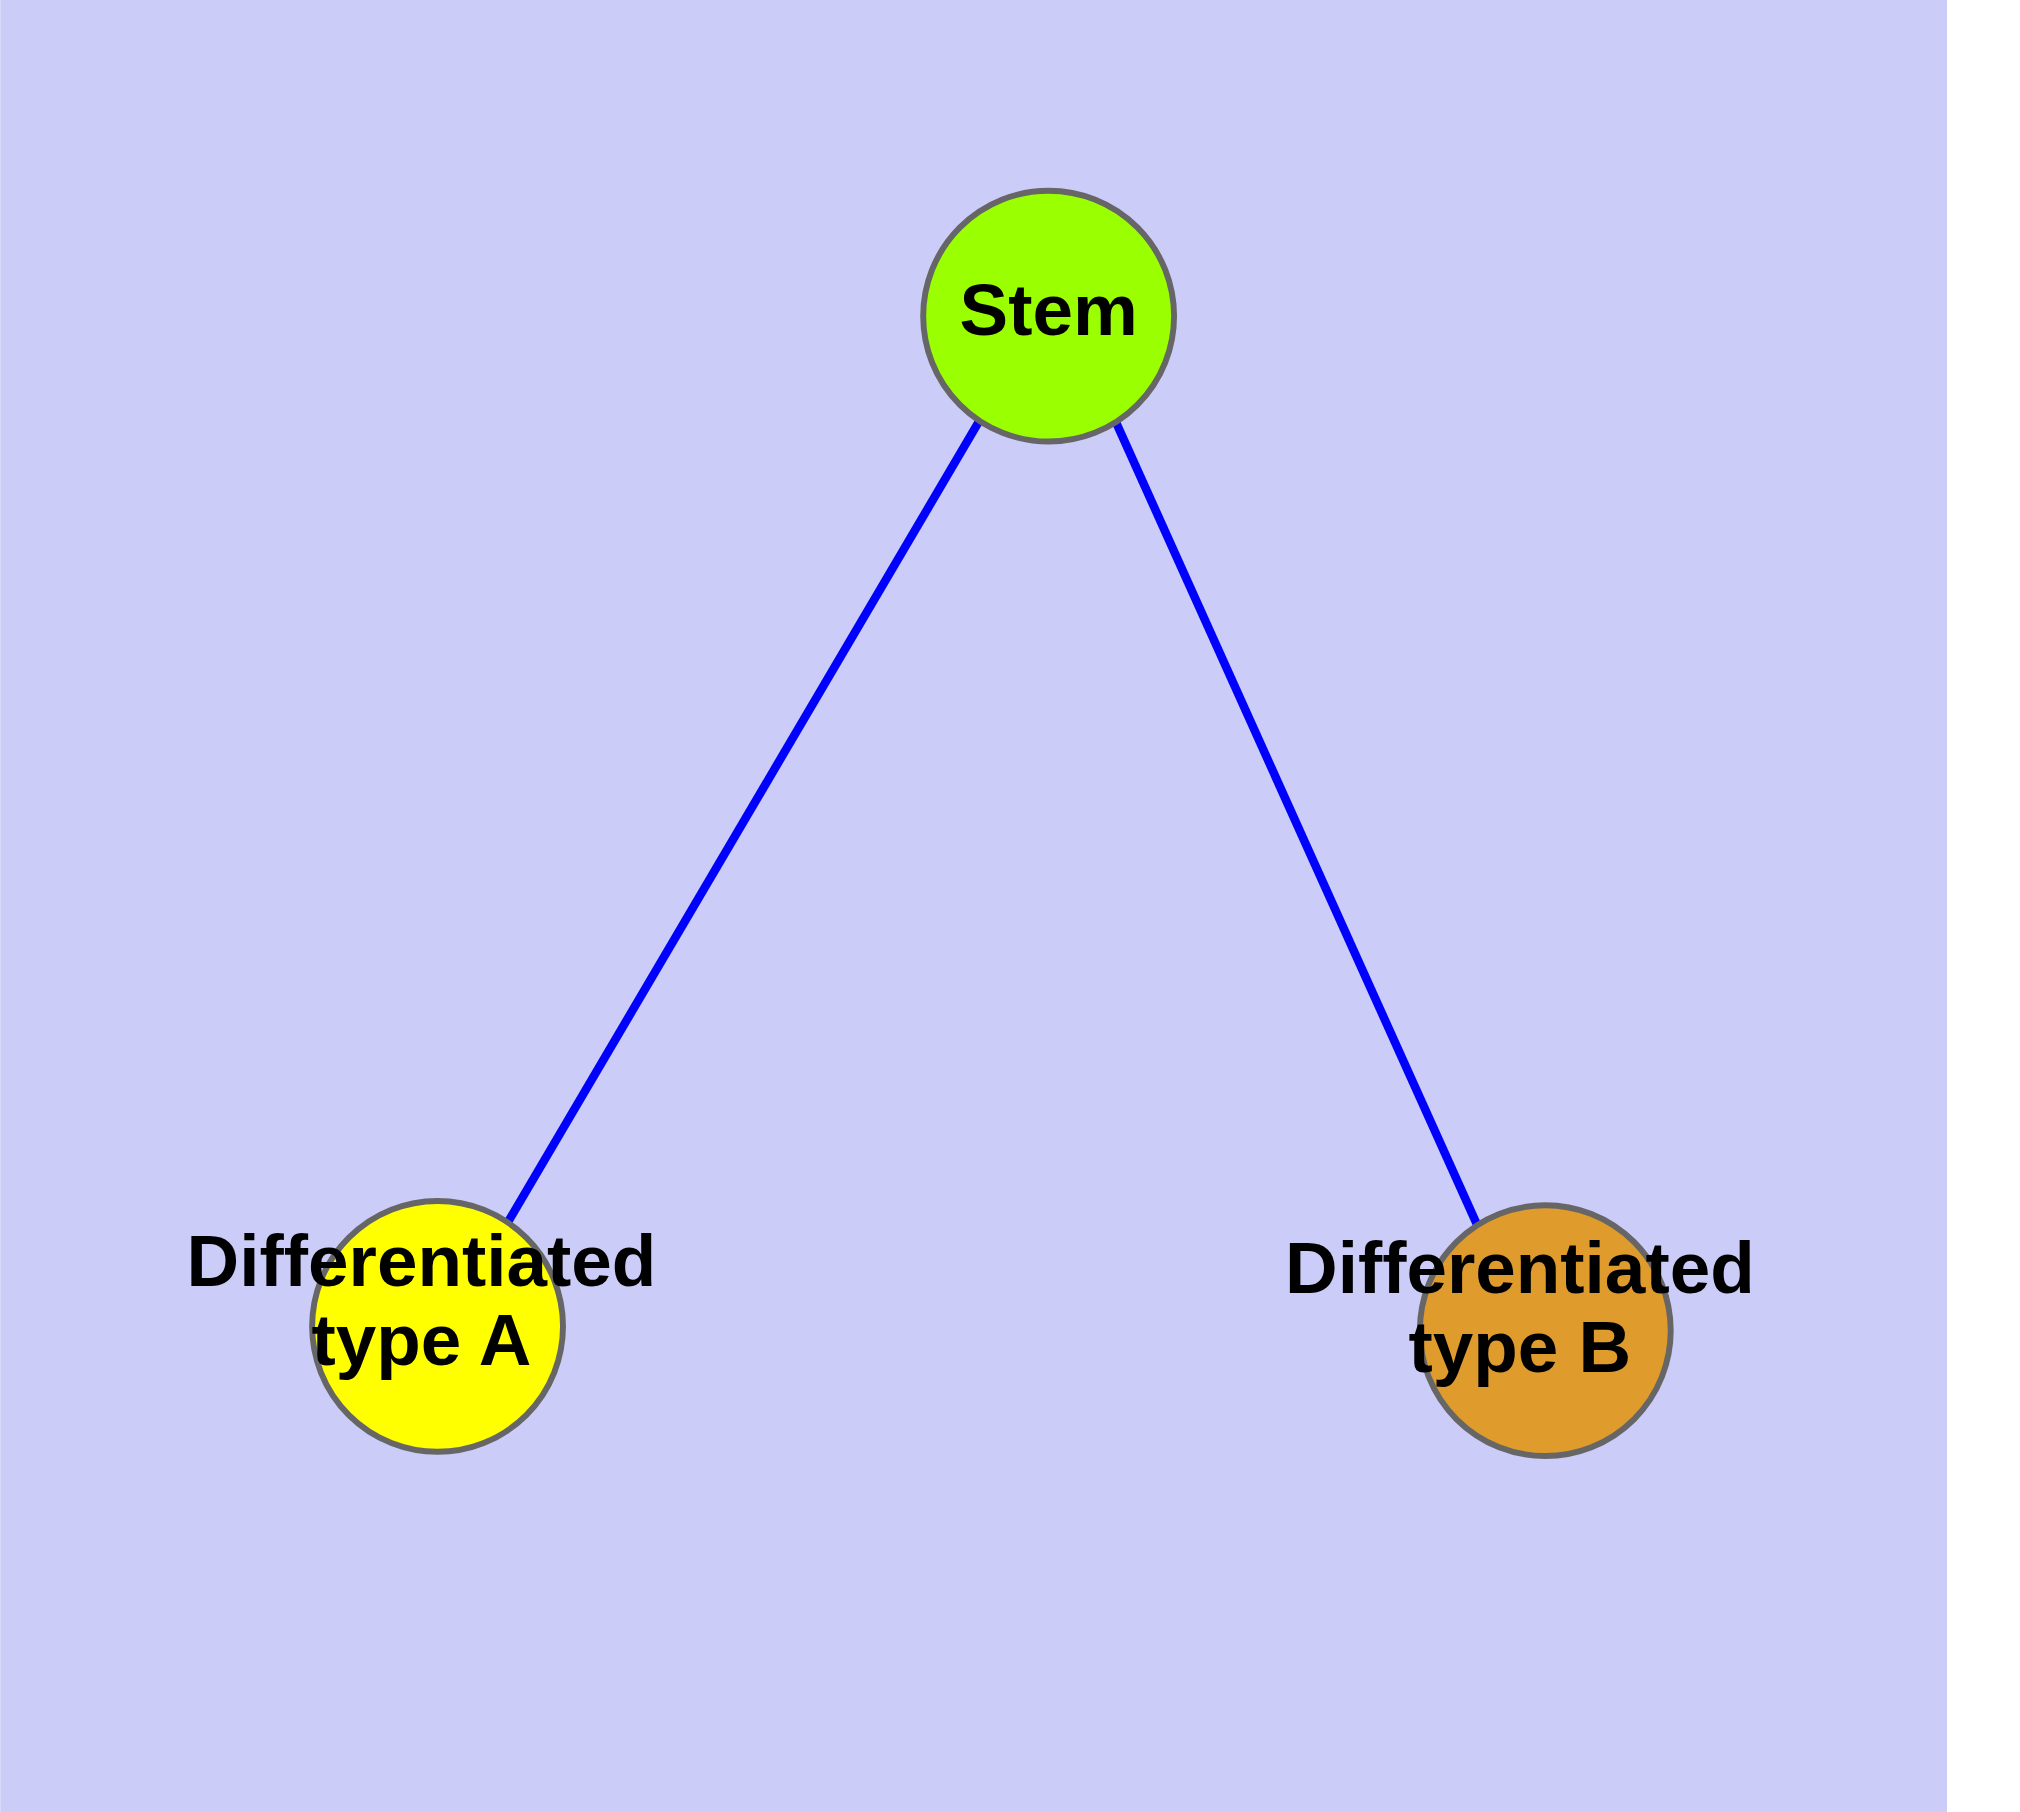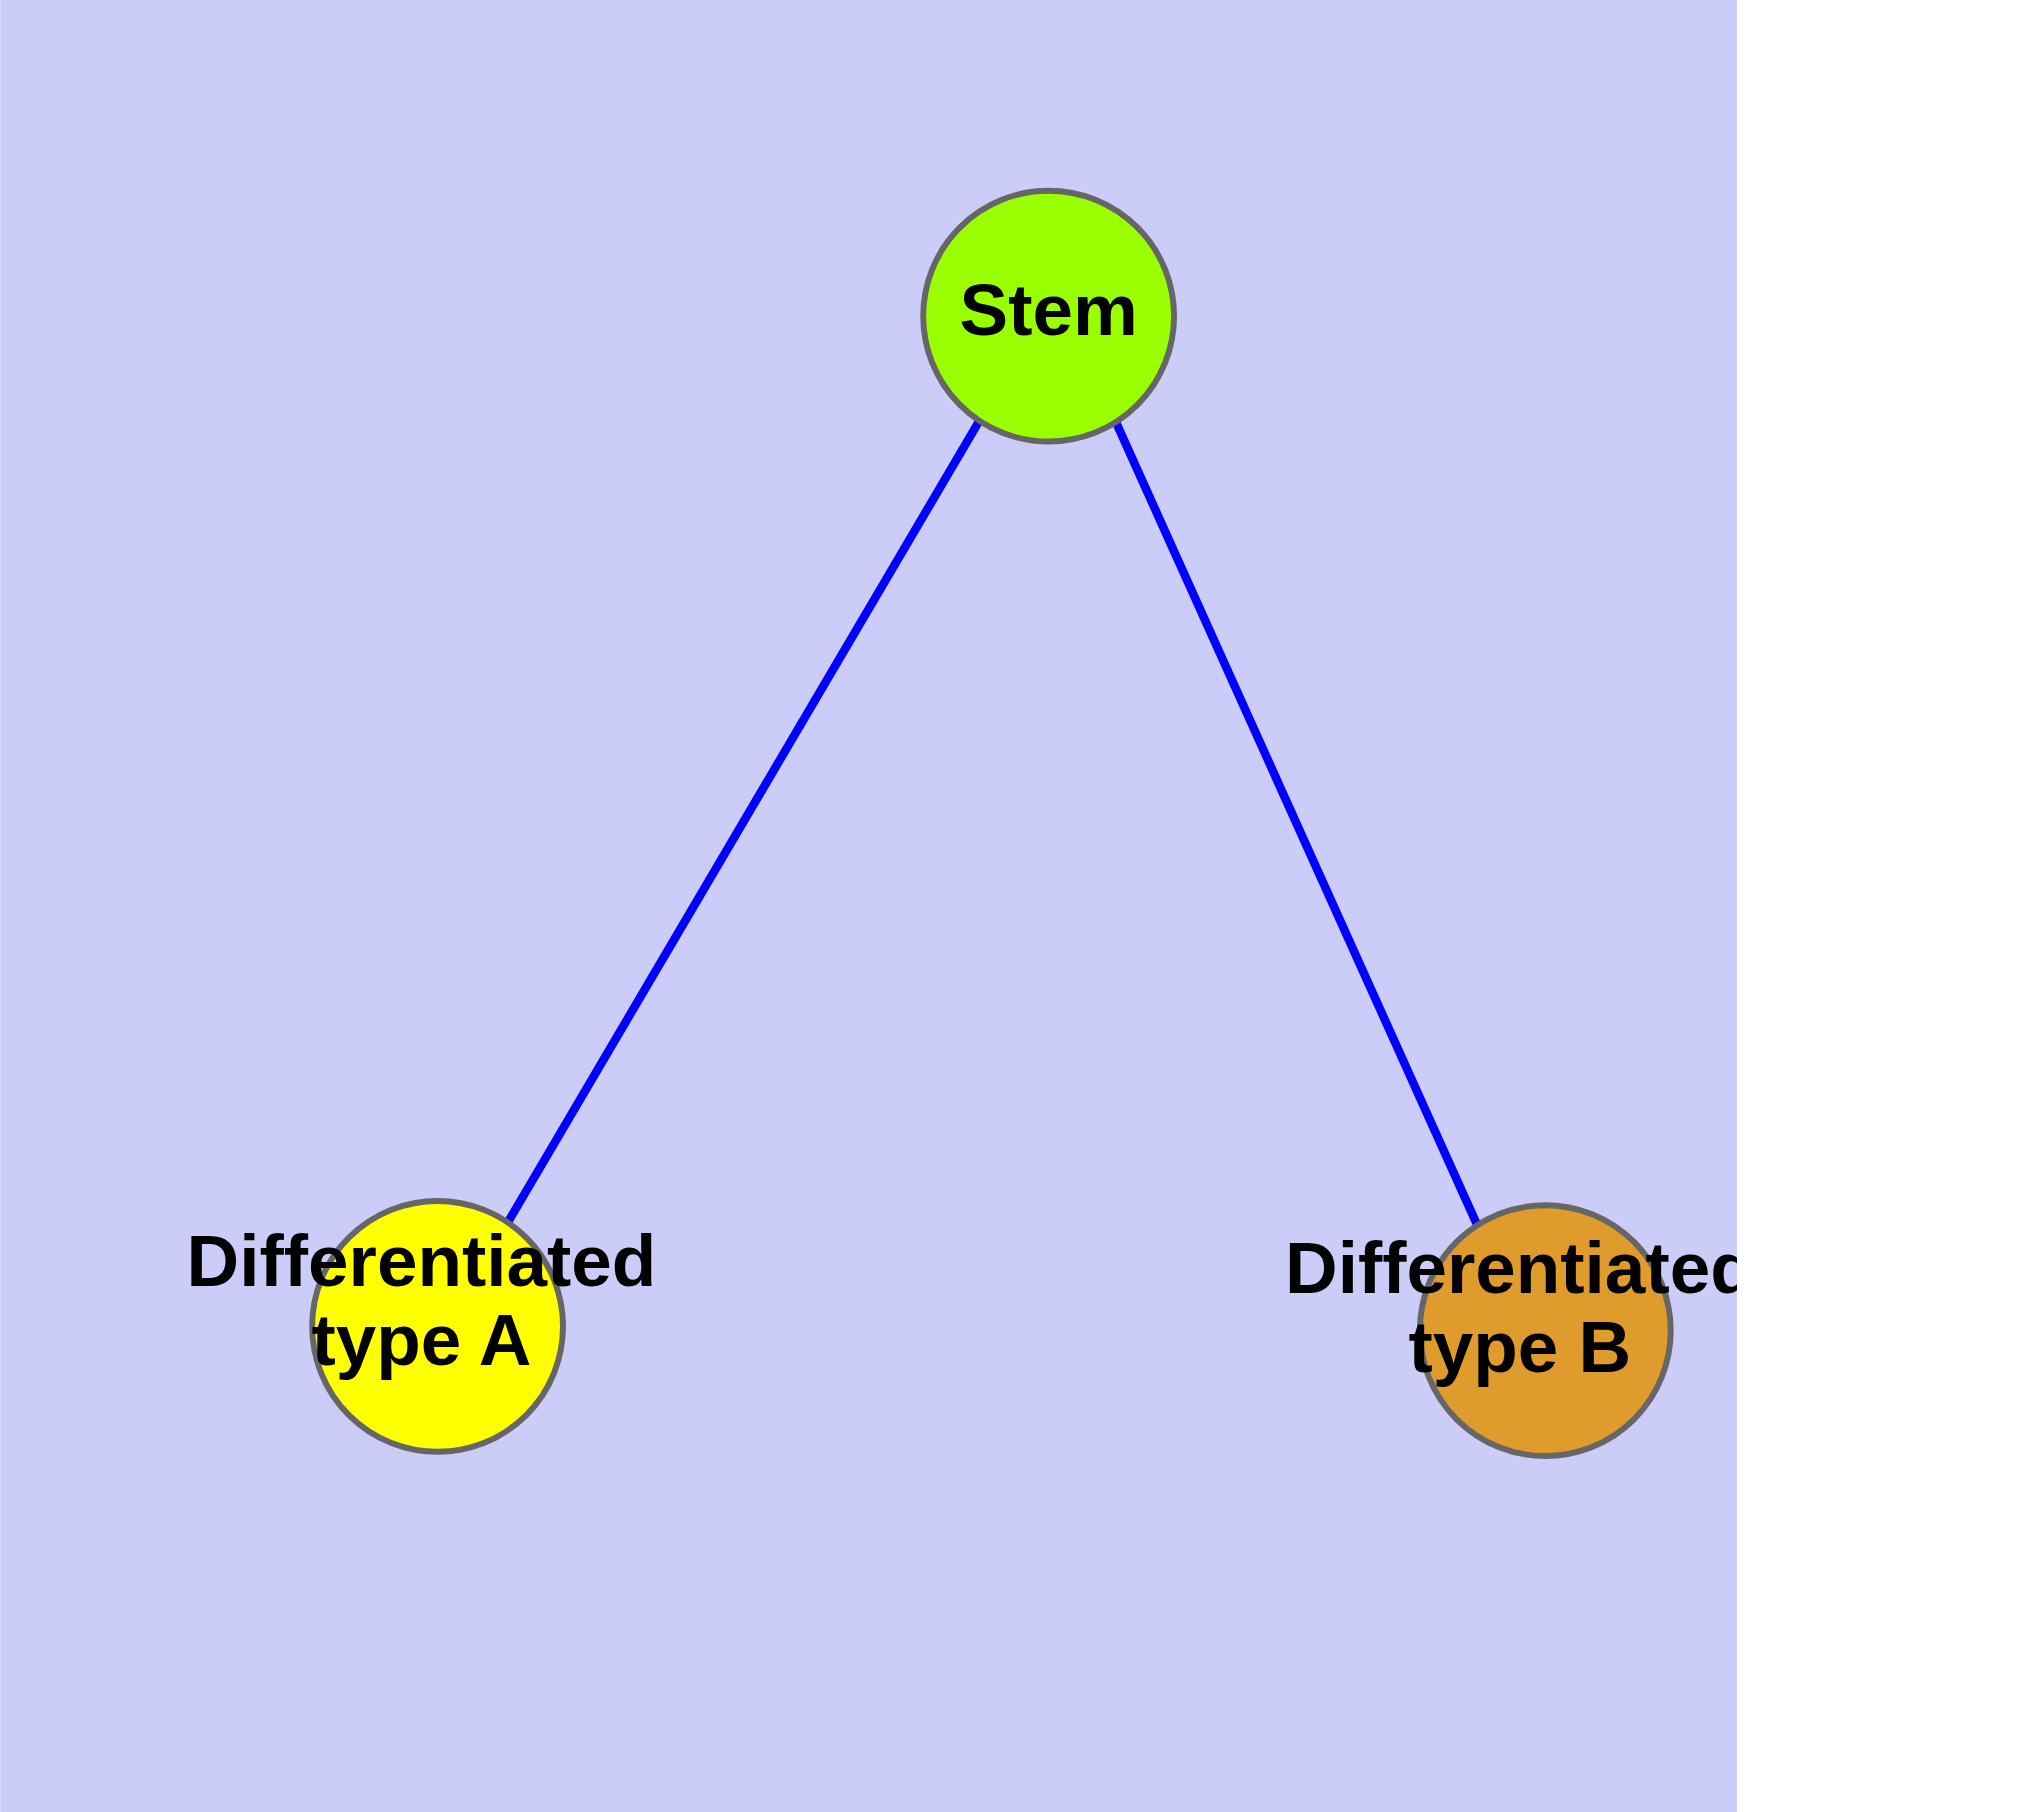--- a/index.html
+++ b/index.html
@@ -3,21 +3,21 @@
 <meta charset="utf-8">
 <title>Cell Differentiation Graph</title>
 <style>
   html, body {
     margin: 0;
     padding: 0;
     background: #ffffff;
   }
   #canvas {
     position: relative;
-    width: 1737px;
+    width: 1947px;
     height: 1812px;
     overflow: hidden;
     font-family: "Liberation Sans", sans-serif;
     text-decoration: underline;
   }
   #graph-svg {
     position: absolute;
     top: 0;
     left: 0;
     width: 2021px;

